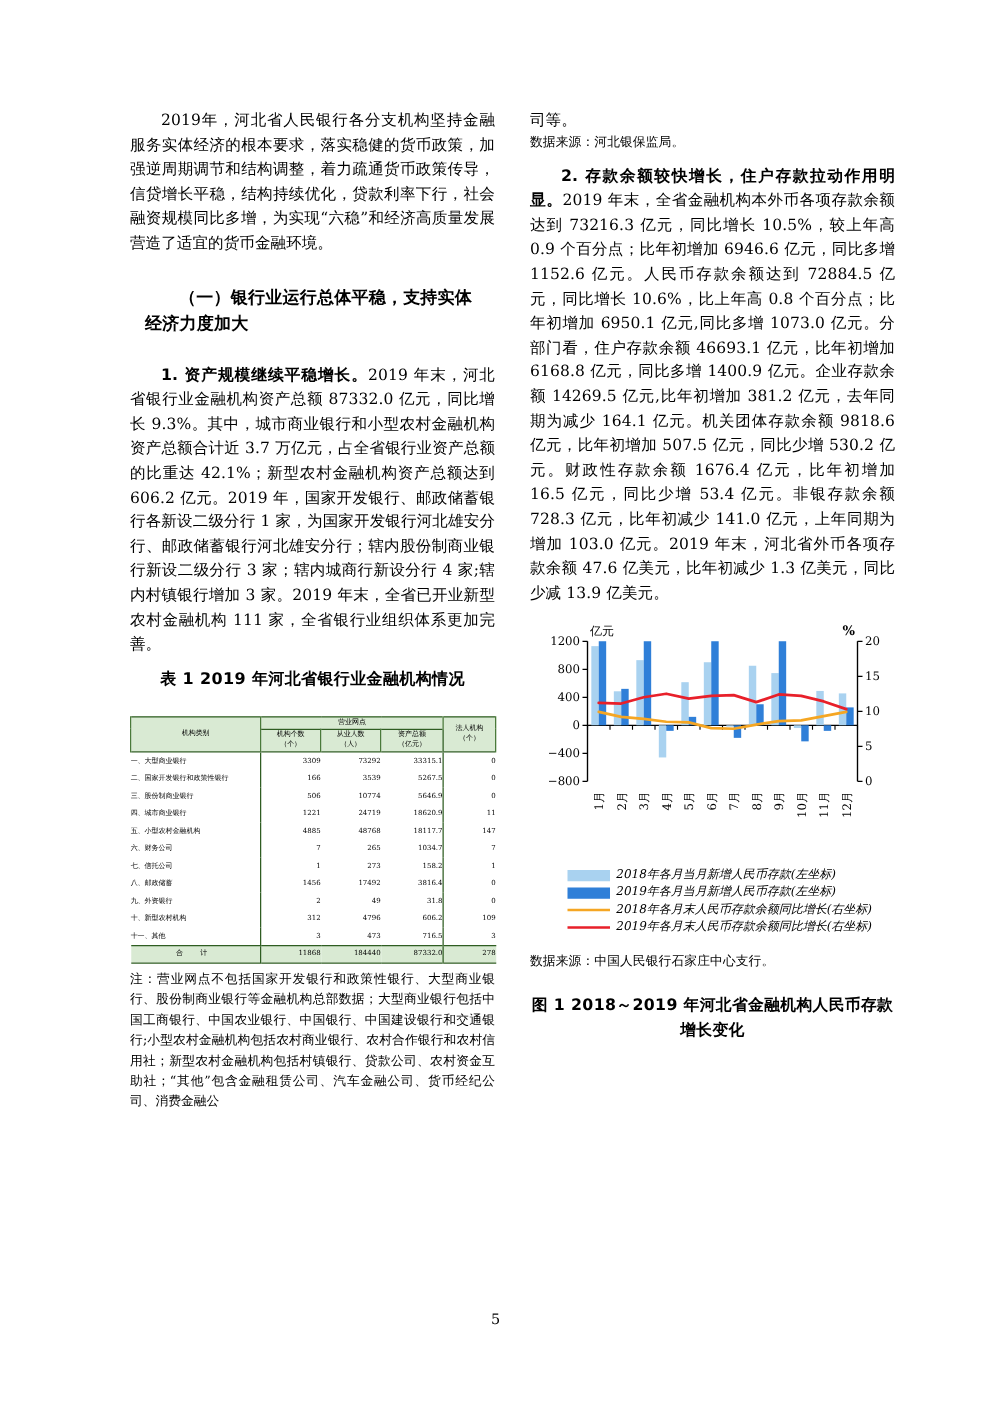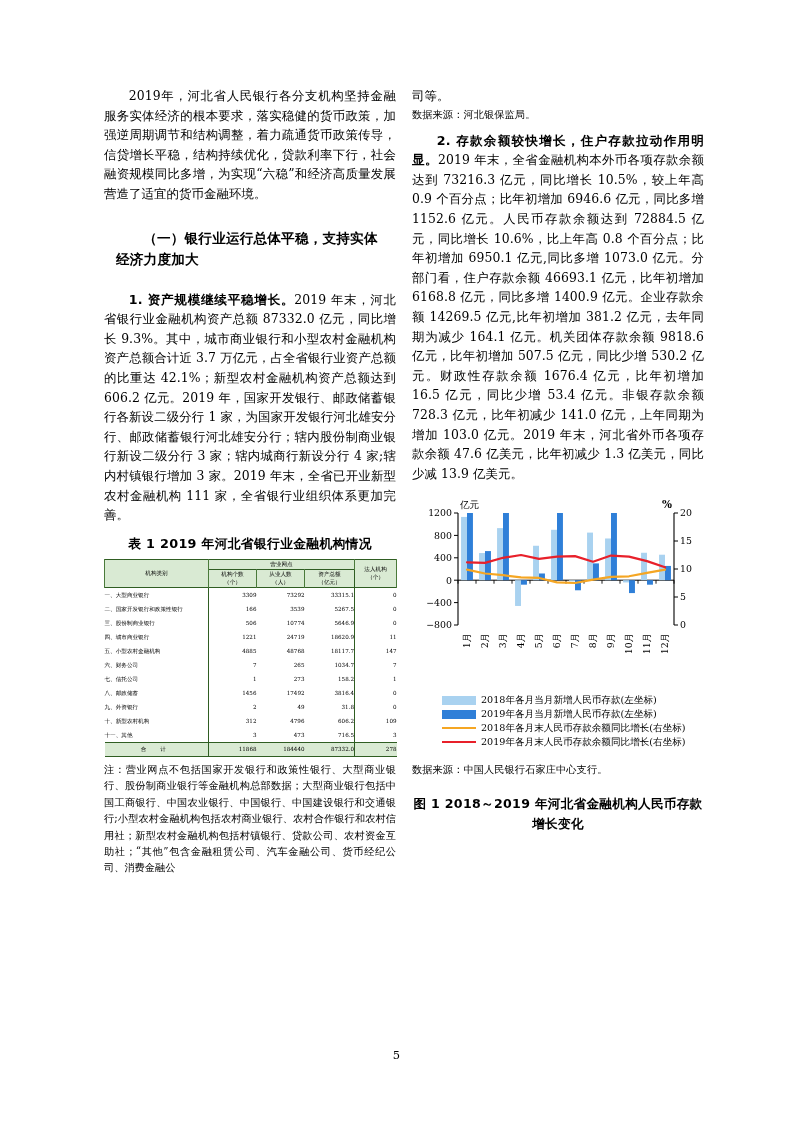--- a/index.html
+++ b/index.html
@@ -6,21 +6,21 @@
   body{
     width:793px;height:1122px;background:#ffffff;
     font-family:"DejaVu Serif","Liberation Serif",serif;
     color:#000;position:relative;overflow:hidden;
   }
   .page{position:absolute;inset:0;}
 
   
   .col{position:absolute;top:86px;width:292px;}
   .col-left{left:104px;}
-  .col-right{left:412px;}
+  .col-right{left:424px;}
 
   
   .p{
     font-size:12.4px;line-height:19.6px;text-align:justify;
     text-justify:inter-ideograph;margin:0 0 0 0;
     letter-spacing:.1px;
   }
   .indent{text-indent:2em;}
   .h1{
     font-family:"DejaVu Sans","Liberation Sans",sans-serif;
@@ -37,21 +37,21 @@
   .spacer12{height:12px;}
 
   .src{
     font-size:10.2px;line-height:17px;margin:0;letter-spacing:.1px;
   }
 
   
   .tbl-cap{
     font-family:"DejaVu Sans","Liberation Sans",sans-serif;
     font-weight:bold;font-size:12.8px;line-height:20px;
-    text-align:center;margin:9px 0 5px 0;letter-spacing:.3px;
+    text-align:center;margin:9px 0 19px 0;letter-spacing:.3px;
   }
   table.t1{
     border-collapse:collapse;width:292px;font-size:5.6px;
     font-family:"DejaVu Serif","Liberation Serif",serif;
     table-layout:fixed;
   }
   table.t1 th,table.t1 td{
     padding:0;line-height:8.6px;
   }
   .thead-cell{
@@ -79,21 +79,21 @@
   .figwrap{margin:14px 0 0 0;text-align:right;}
   .fig-cap{
     font-family:"DejaVu Sans","Liberation Sans",sans-serif;
     font-weight:bold;font-size:12.6px;line-height:20px;
     text-align:center;margin:8px 0 0 0;letter-spacing:.3px;
   }
   .legend{margin:2px 0 0 30px;}
   .legend-row{display:flex;align-items:center;height:14px;}
   .legend-swatch{width:34px;height:9px;margin-right:5px;flex:none;}
   .legend-line{width:34px;height:0;border-top:2.6px solid #000;margin-right:5px;flex:none;}
-  .legend-label{font-size:9.6px;line-height:12px;white-space:nowrap;}
+  .legend-label{font-size:9.6px;line-height:12px;white-space:nowrap;font-style:italic;}
 
   .pgnum{
     position:absolute;left:0;right:0;top:1048px;text-align:center;
     font-size:11.5px;font-family:"DejaVu Serif","Liberation Serif",serif;
   }
 </style>
 </head>
 <body>
 
 <div class="page">

